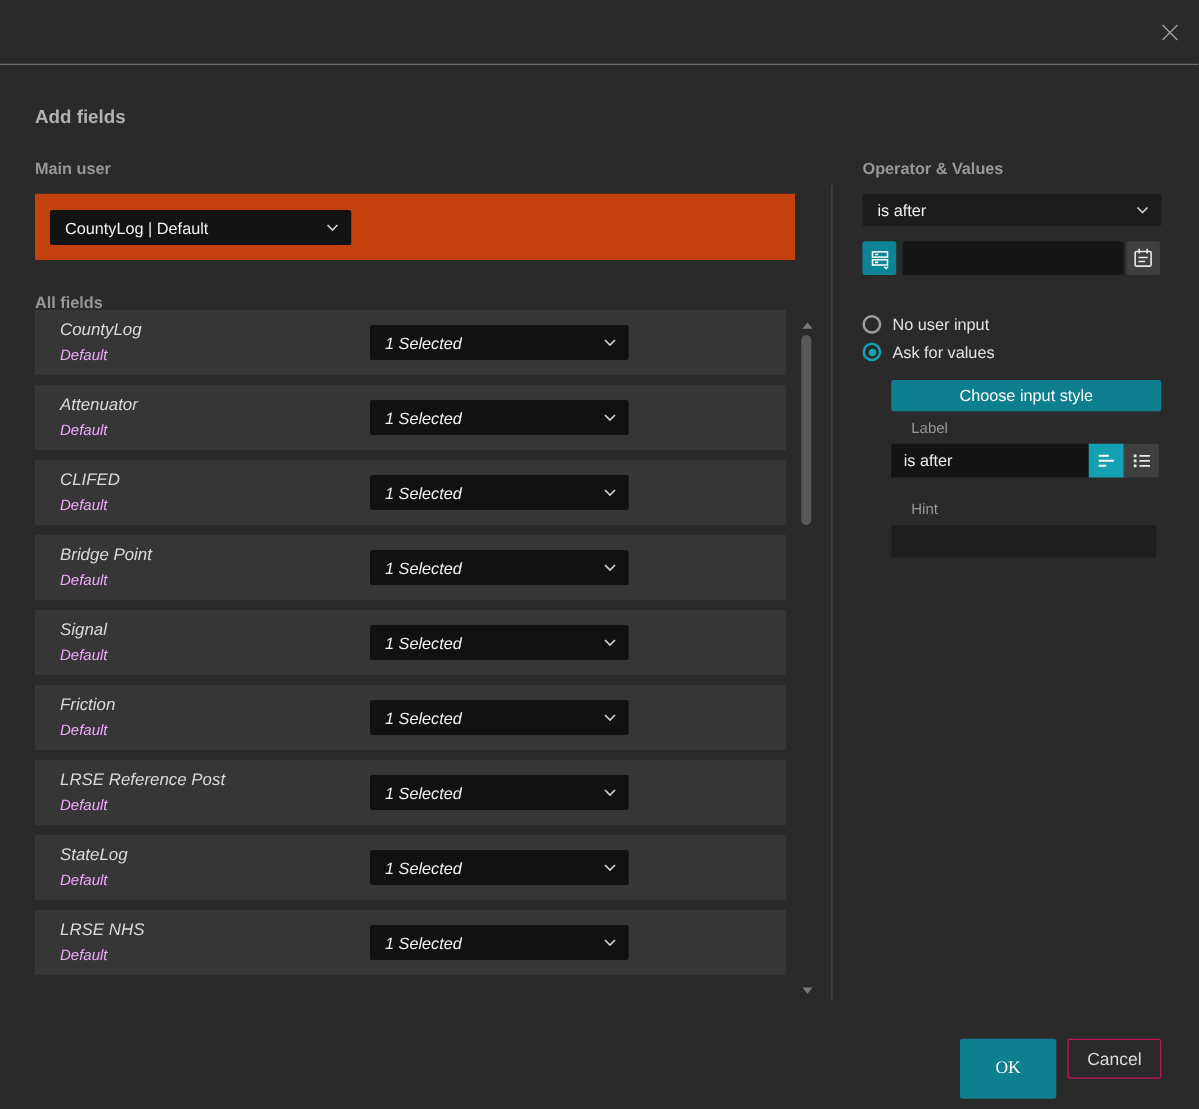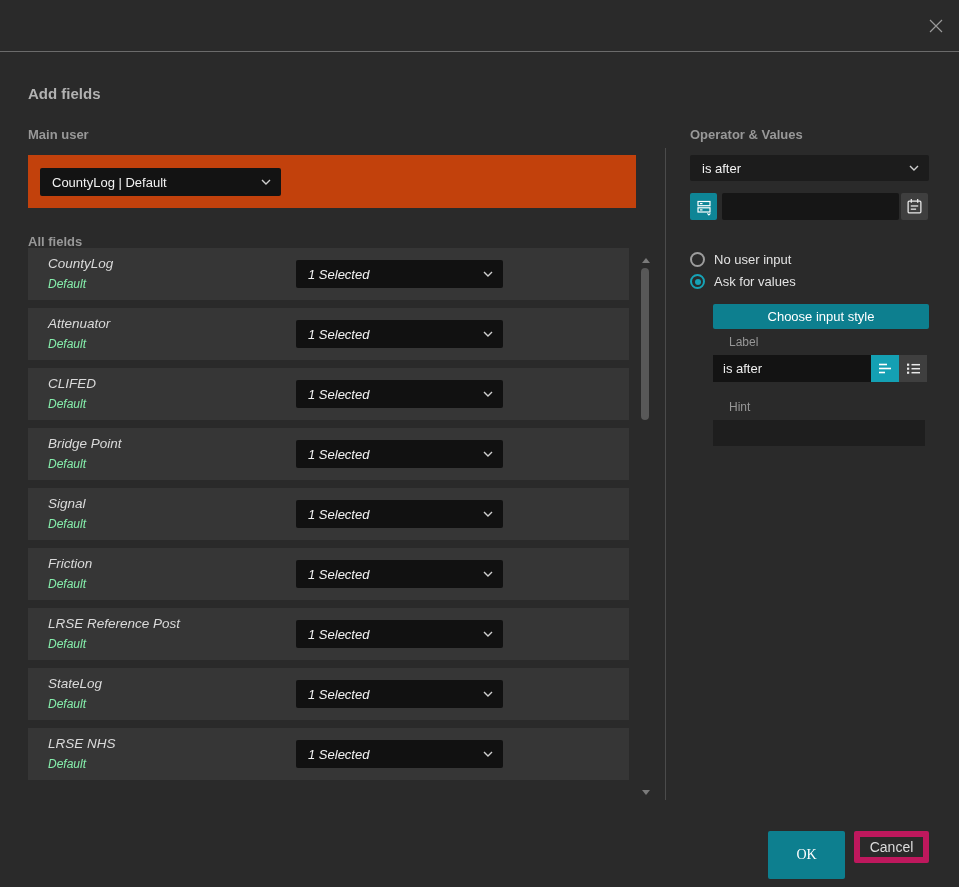--- a/index.html
+++ b/index.html
@@ -37,21 +37,21 @@
     position:absolute; height:28px; background:#131313; border-radius:2px;
     display:flex; align-items:center; padding:0 10px 0 12px; cursor:pointer;
   }
   .dd .dd-text { font-size:13px; color:#f2f2f2; flex:1 1 auto; white-space:nowrap; overflow:hidden; }
   .dd .chev { flex:0 0 auto; margin-left:8px; display:flex; }
 
   
   .rows-wrap { position:absolute; left:28px; top:248px; width:601px;font-style:italic; }
   .field-row { position:relative; width:601px; height:52px; margin-bottom:8px; background:#363636; }
   .field-name { position:absolute; left:20px; top:8px; font-size:13.5px; color:#dadada; }
-  .field-sub  { position:absolute; left:20px; top:29px; font-size:12px; color:#86efac; }
+  .field-sub  { position:absolute; left:20px; top:29px; font-size:12px; color:#f0abfc; }
   .row-dd { left:268px; top:12px; width:207px; background:#111111; }
 
   
   .sb-thumb { position:absolute; left:641px; top:268px; width:8px; height:152px; background:#585858; border-radius:4px; cursor:pointer; }
   .sb-up   { position:absolute; left:642px; top:258px; width:0; height:0;
              border-left:4px solid transparent; border-right:4px solid transparent; border-bottom:5px solid #7a7a7a; cursor:pointer; }
   .sb-down { position:absolute; left:642px; top:790px; width:0; height:0;
              border-left:4px solid transparent; border-right:4px solid transparent; border-top:5px solid #7a7a7a; cursor:pointer; }
 
   .v-divider { position:absolute; left:665px; top:148px; width:1px; height:652px; background:#4b4b4b; }
@@ -101,21 +101,21 @@
   }
 
   
   .ok-btn {
     position:absolute; left:768px; top:831px; width:77px; height:48px;
     background:#0d7f8f; border:none; border-radius:2px; color:#ffffff; font-size:14px;
     font-family:Liberation Serif, serif; cursor:pointer;
   }
   .cancel-btn {
     position:absolute; left:854px; top:831px; width:75px; height:32px;
-    background:transparent; border:6px solid #be185d; border-radius:2px; color:#dcdcdc; font-size:14px;
+    background:transparent; border:1px solid #be185d; border-radius:2px; color:#dcdcdc; font-size:14px;
     font-family:"Liberation Sans", sans-serif; cursor:pointer;
   }
 </style>
 </head>
 <body>
 
 <div class="dlg-header">
   <div class="close-btn">
     <svg width="16" height="16" viewBox="0 0 16 16">
         <path d="M2 2 L14 14 M14 2 L2 14" stroke="#9a9a9a" stroke-width="1.2" fill="none"></path>

